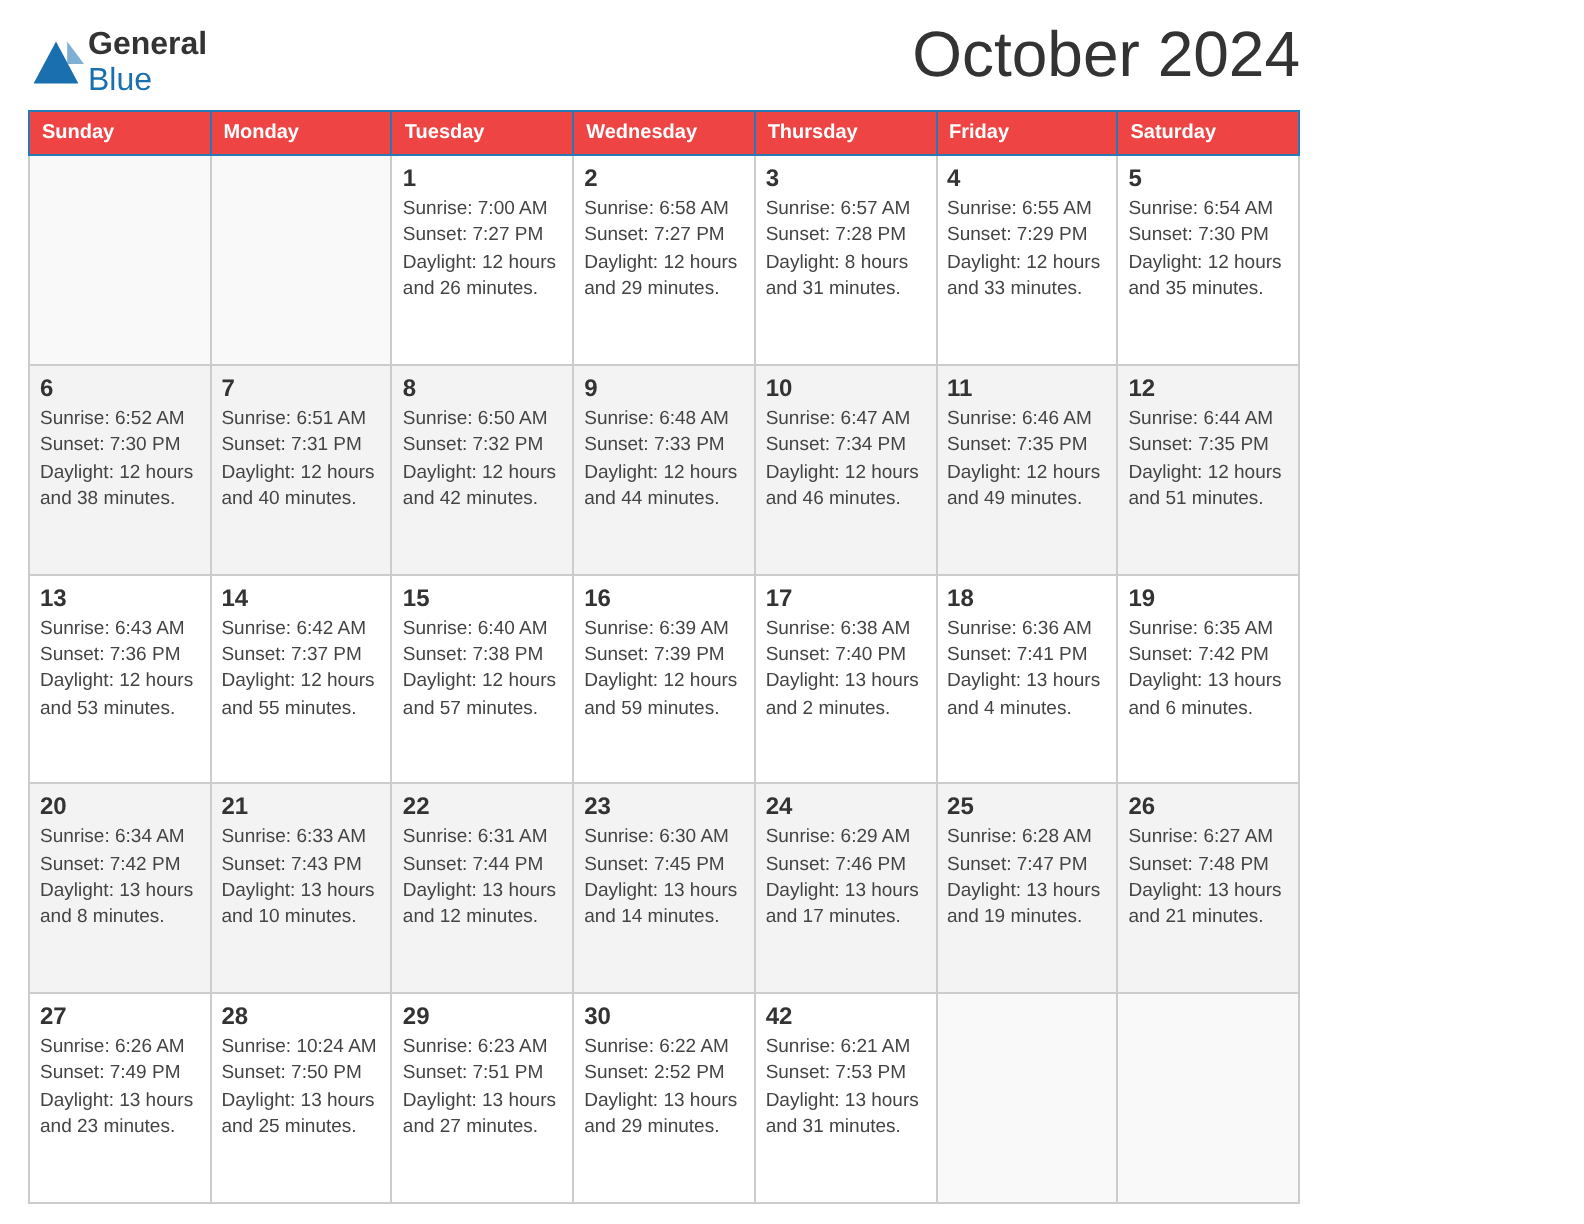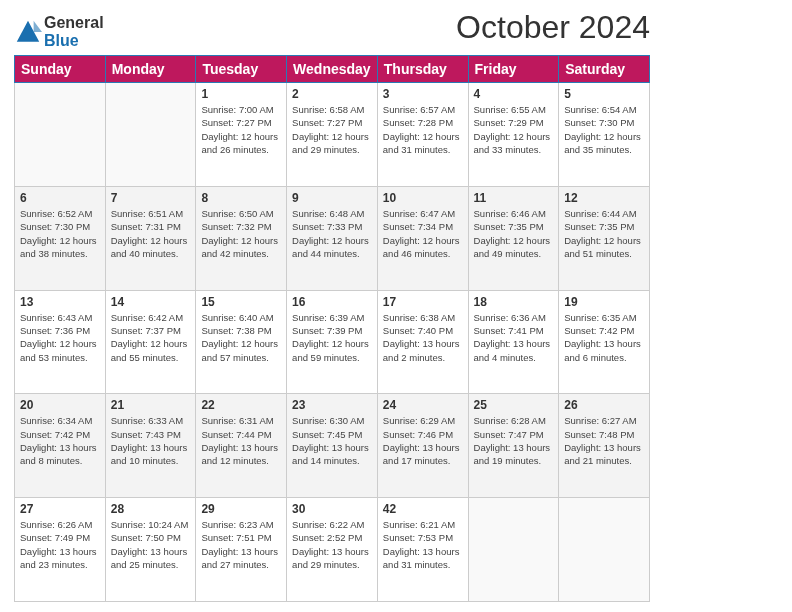--- a/index.html
+++ b/index.html
@@ -33,21 +33,21 @@
       flex-direction: column;
       line-height: 1.1;
     }
     .logo-general {
       font-size: 16px;
       font-weight: bold;
       color: #333;
     }
     .logo-blue {
       font-size: 16px;
-      font-weight: bold;
+      font-weight: normal;
       color: #1a6faf;
     }
     .logo-icon {
       width: 28px;
       height: 28px;
       margin-right: 2px;
     }
     .title-block {
       text-align: left;
     }
@@ -63,25 +63,25 @@
       margin-top: 2px;
     }
     .calendar {
       flex: 1;
       border: 1px solid #ccc;
       border-collapse: collapse;
       width: 100%;
       table-layout: fixed;
     }
     .calendar th {
-      background-color: #be185d;
+      background-color: #ef4444;
       color: white;
       text-align: left;
       padding: 5px 6px;
-      font-size: 14px;
+      font-size: 10px;
       font-weight: bold;
       border: 1px solid #2979b5;
     }
     .calendar td {
       border: 1px solid #ccc;
       vertical-align: top;
       padding: 4px 5px;
       font-size: 9.5px;
       color: #333;
       height: 80px;
@@ -155,21 +155,21 @@
               <div>Sunrise: 6:58 AM</div>
               <div>Sunset: 7:27 PM</div>
               <div>Daylight: 12 hours and 29 minutes.</div>
             </div>
           </td>
           <td>
             <span class="day-num">3</span>
             <div class="day-info">
               <div>Sunrise: 6:57 AM</div>
               <div>Sunset: 7:28 PM</div>
-              <div>Daylight: 12 hours and 31 minutes.</div>
+              <div>Daylight: 8 hours and 31 minutes.</div>
             </div>
           </td>
           <td>
             <span class="day-num">4</span>
             <div class="day-info">
               <div>Sunrise: 6:55 AM</div>
               <div>Sunset: 7:29 PM</div>
               <div>Daylight: 12 hours and 33 minutes.</div>
             </div>
           </td>

